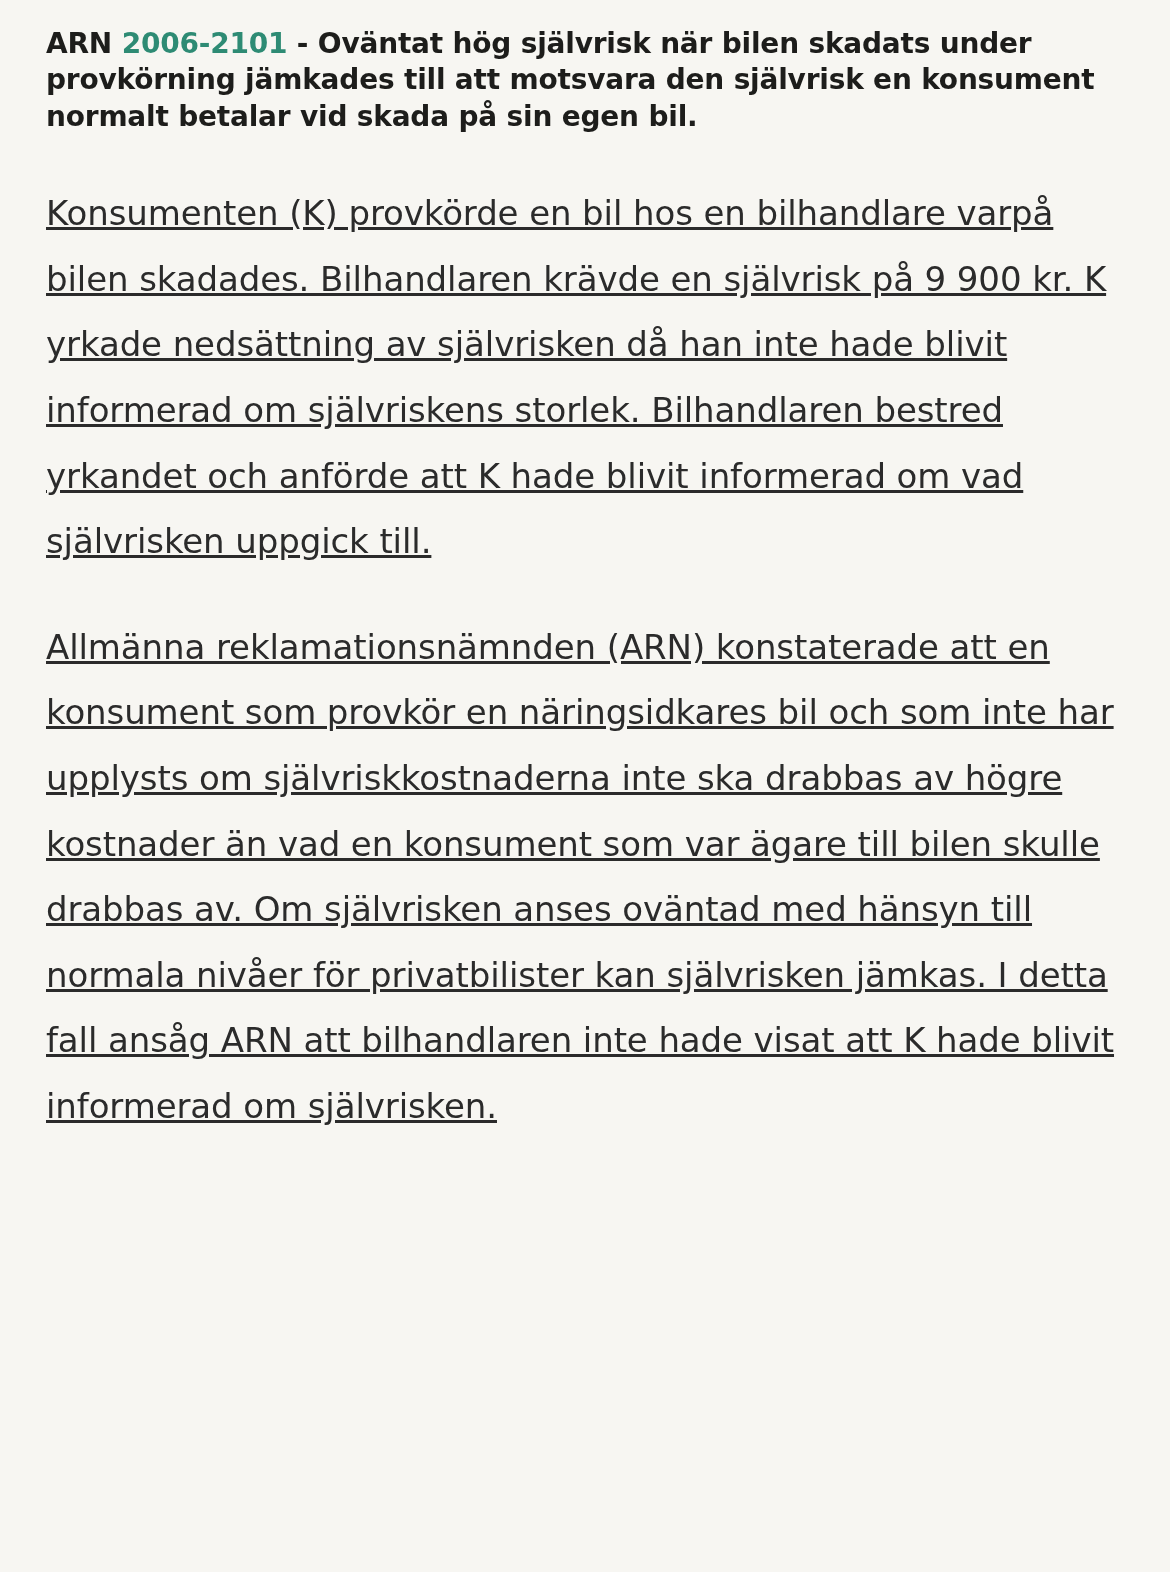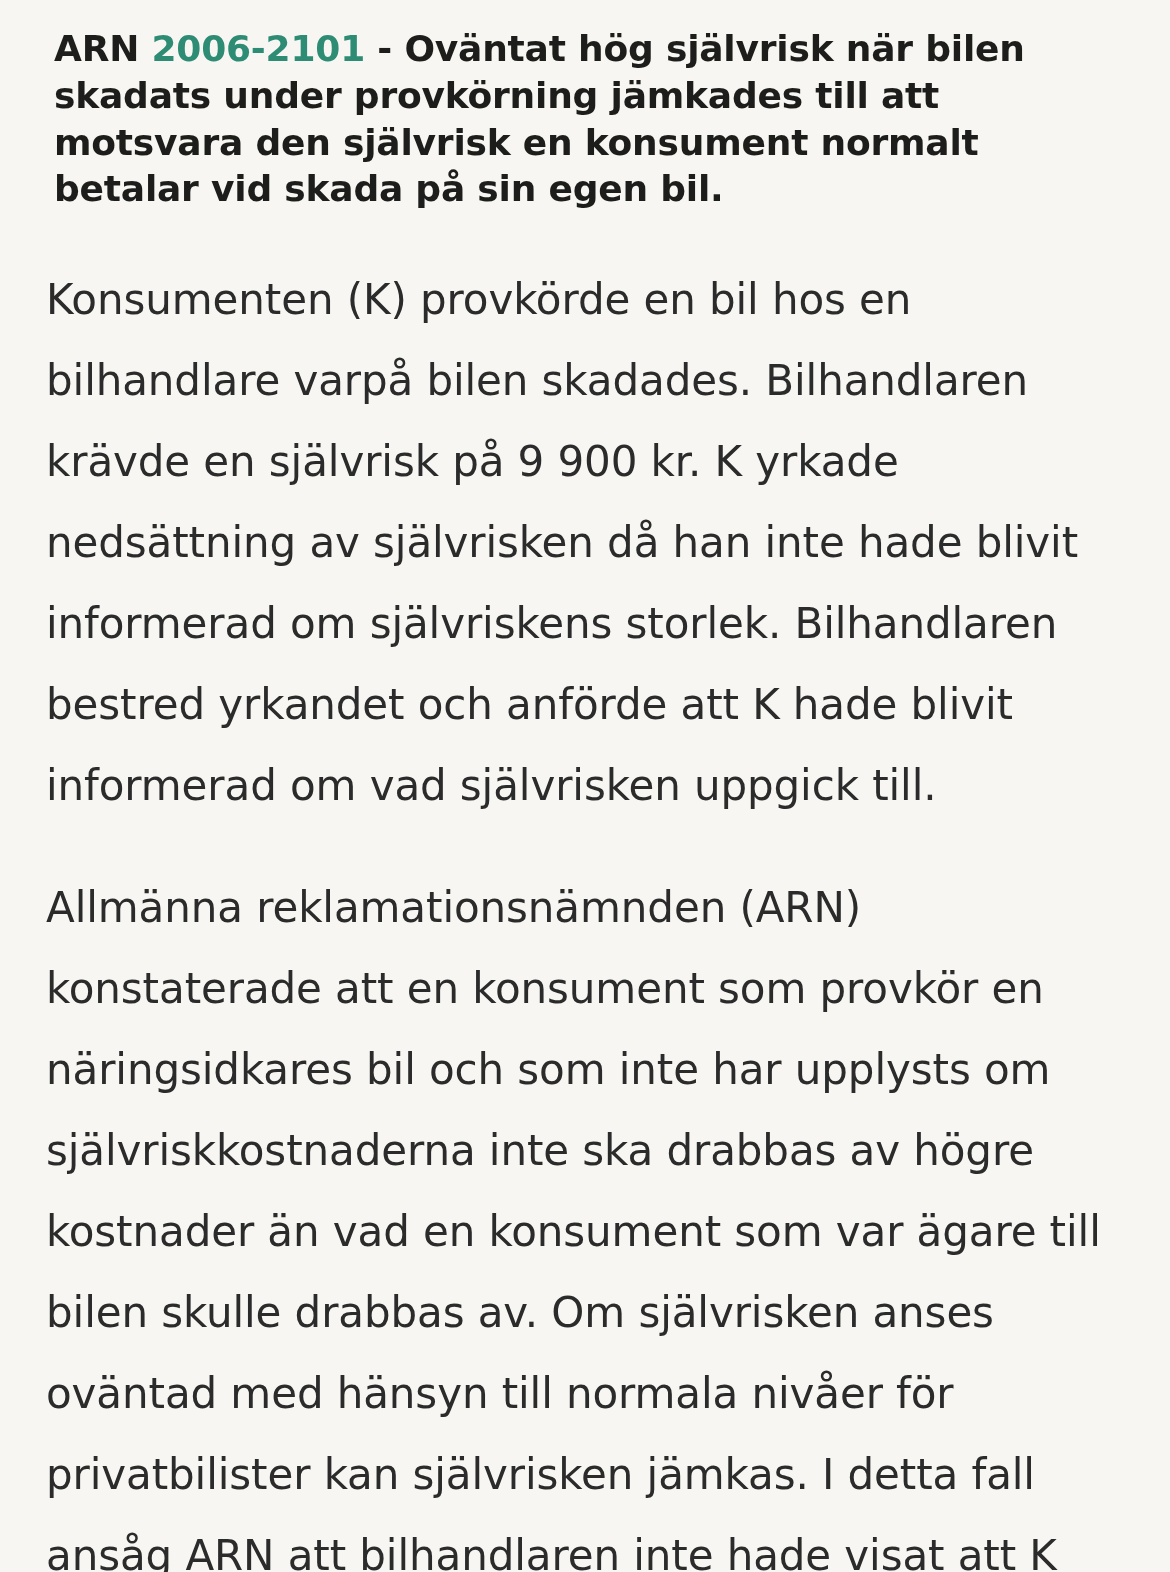--- a/index.html
+++ b/index.html
@@ -14,44 +14,45 @@
     font-family: "DejaVu Sans", "Liberation Sans", sans-serif;
     color: #262626;
     -webkit-font-smoothing: antialiased;
   }
   .page {
     box-sizing: border-box;
     width: 1170px;
     padding: 26px 50px 40px 46px;
   }
   .case-title {
-    font-size: 36px;
+    font-size: 28px;
     line-height: 1.30;
     font-weight: 700;
     letter-spacing: -0.2px;
     color: #1d1d1b;
-    margin: 0 0 46px 8px;
+    margin: 0 0 46px 0;
     max-width: 1080px;
   }
   .case-title .case-id {
     color: #2e8b74;
     font-weight: 700;
   }
   .case-title .case-prefix,
   .case-title .case-rest {
     color: #1d1d1b;
   }
   p.body-text {
-    font-size: 42px;
+    font-size: 34px;
     line-height: 1.93;
     font-weight: 400;
     color: #2b2b2b;
     margin: 0 0 40px 0;
     max-width: 1078px;
     letter-spacing: -0.1px;
+    text-decoration: underline;
   }
   p.decision-text {
     font-size: 34px;
     line-height: 1.72;
     font-weight: 700;
     color: #1d1d1b;
     margin: 0;
     max-width: 1078px;
     letter-spacing: -0.1px;
   }

